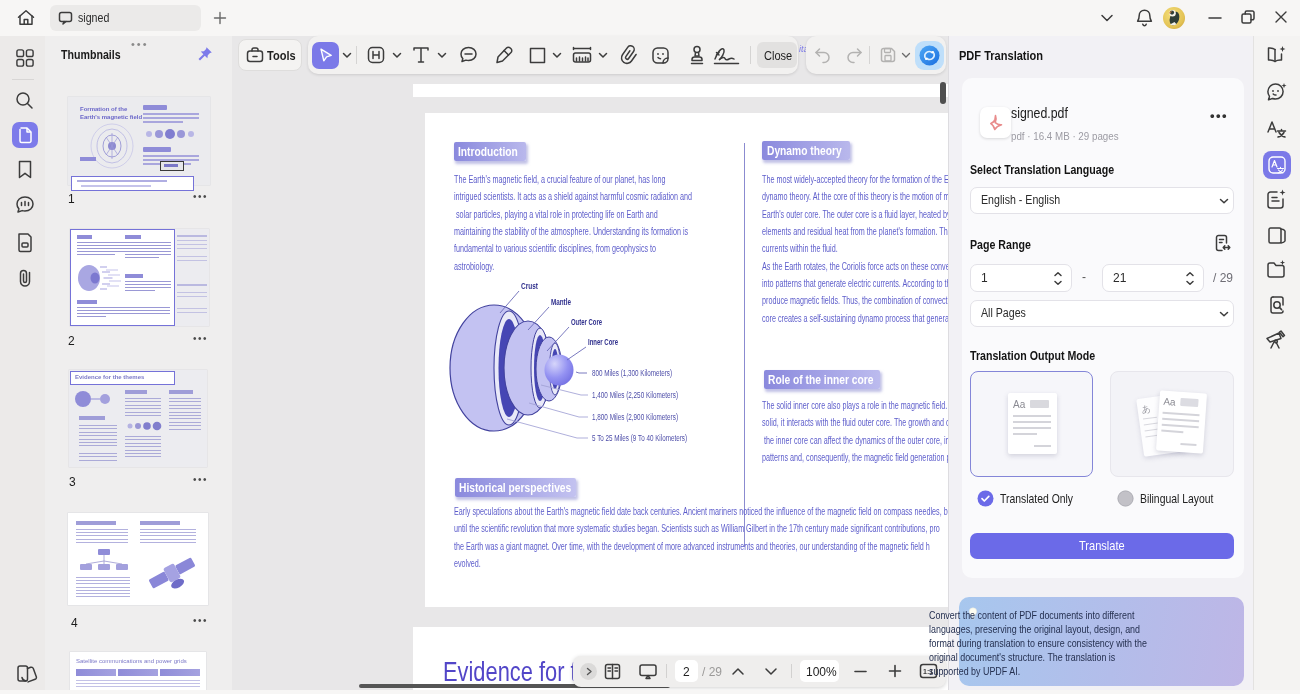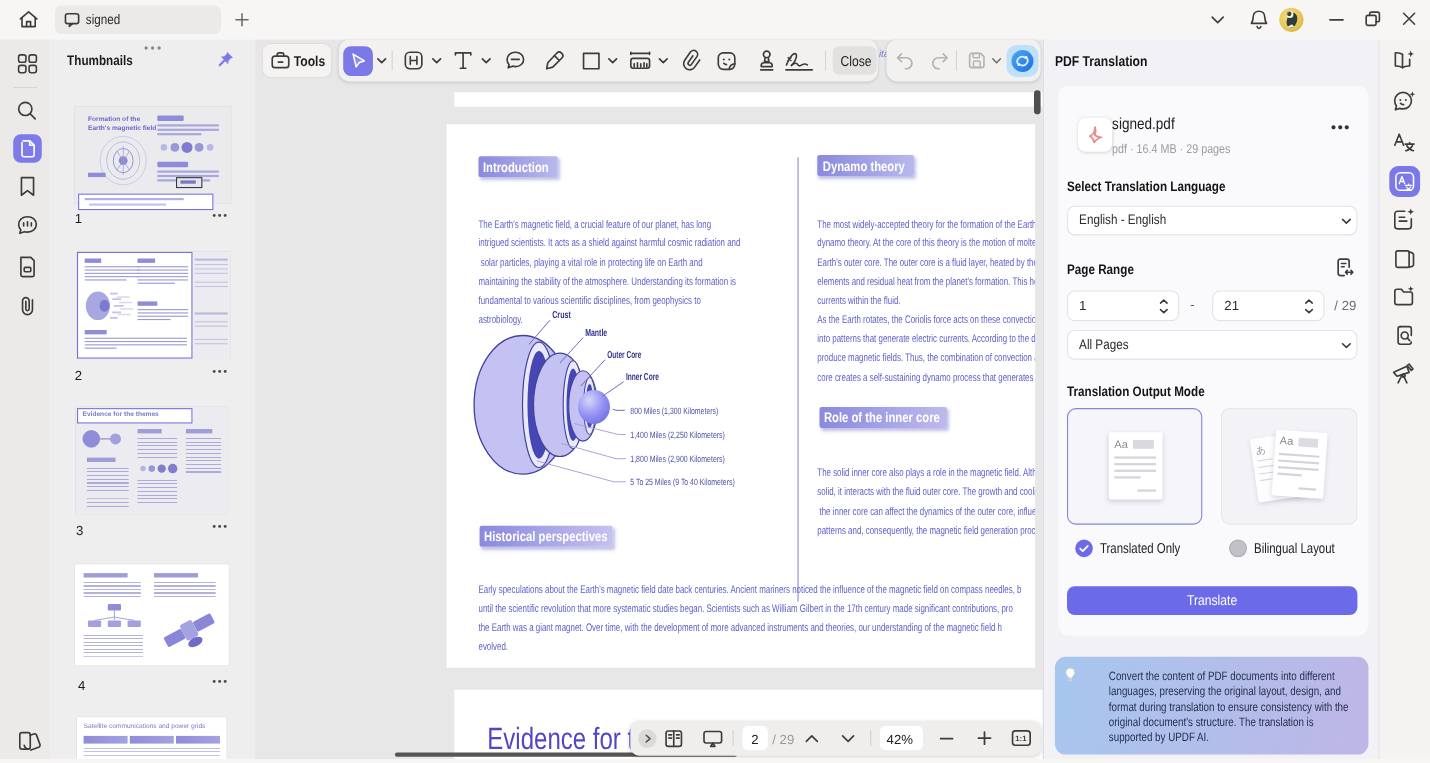--- a/index.html
+++ b/index.html
@@ -1,21 +1,21 @@
 <!DOCTYPE html>
 <html><head>
 <meta charset="utf-8">
 <style>
   * { margin:0; padding:0; box-sizing:border-box; }
   html,body { width:1300px; height:694px; overflow:hidden; }
   body { font-family:"Liberation Sans", sans-serif; position:relative; background:#f7f6f5; }
   .abs { position:absolute; }
   svg { display:block; }
   .ic { stroke:#3c3c3c; fill:none; stroke-width:1.5; stroke-linecap:round; stroke-linejoin:round; }
-  .doctxt { font-size:10px; line-height:17.35px; color:#5d5dcb;margin-top:25px; }
+  .doctxt { font-size:10px; line-height:17.35px; color:#5d5dcb; }
   .doctxt div { white-space:nowrap; transform:scaleX(0.72); transform-origin:0 50%; }
   .dlab { font:bold 9.2px "Liberation Sans"; fill:#32328e; }
   .dmes { font:8.3px "Liberation Sans"; fill:#4d4da8; }
   .cond { transform:scaleX(0.85); transform-origin:0 0; white-space:nowrap; }
   .cond8 { transform:scaleX(0.8); transform-origin:0 0; white-space:nowrap; }
 </style>
 </head>
 <body>
 
 <div class="abs" style="left:0;top:0;width:1300px;height:36px;background:#f7f6f5;"></div>
@@ -253,21 +253,21 @@
   <div class="abs" style="left:6px;top:17px;width:40px;height:7px;background:linear-gradient(90deg,#8f8cd8,#a5a2e0);"></div>
   <div class="abs" style="left:48px;top:17px;width:40px;height:7px;background:linear-gradient(90deg,#8f8cd8,#a5a2e0);"></div>
   <div class="abs" style="left:90px;top:17px;width:40px;height:7px;background:linear-gradient(90deg,#8f8cd8,#a5a2e0);"></div>
   <div class="abs" style="left:6px;top:28px;width:124px;height:8px;background:repeating-linear-gradient(#c3c1e6 0 1px, transparent 1px 3px);"></div>
 </div>
 
 <div class="abs" style="left:232px;top:36px;width:716px;height:654px;background:#e8e7e8;"></div>
 
 <div class="abs" style="left:413px;top:84px;width:535px;height:13px;background:#fff;"></div>
 
-<div class="abs" style="left:406px;top:113px;width:535px;height:494px;background:#fff;overflow:hidden;" id="page2">
+<div class="abs" style="left:425px;top:113px;width:535px;height:494px;background:#fff;overflow:hidden;" id="page2">
 
   <div class="abs" style="left:29px;top:29px;width:72px;height:19px;background:linear-gradient(90deg,#8a89dd,#b9b8ec);border-radius:2px;box-shadow:1.5px 2.5px 3px rgba(130,130,205,0.5);"></div>
   <div class="abs" style="left:33px;top:32px;font-size:12.5px;font-weight:bold;color:#fff;transform:scaleX(0.82);transform-origin:0 0;white-space:nowrap;">Introduction</div>
   <div class="abs" style="left:337px;top:28px;width:88px;height:19px;background:linear-gradient(90deg,#8a89dd,#b9b8ec);border-radius:2px;box-shadow:1.5px 2.5px 3px rgba(130,130,205,0.5);"></div>
   <div class="abs" style="left:342px;top:31px;font-size:12.5px;font-weight:bold;color:#fff;transform:scaleX(0.82);transform-origin:0 0;white-space:nowrap;">Dynamo theory</div>
 
   <div class="abs doctxt" style="left:29px;top:58px;">
     <div>The Earth's magnetic field, a crucial feature of our planet, has long</div>
     <div>intrigued scientists. It acts as a shield against harmful cosmic radiation and</div>
     <div>&nbsp;solar particles, playing a vital role in protecting life on Earth and</div>
@@ -504,21 +504,21 @@
 <div class="abs" style="left:683px;top:665px;font-size:12px;color:#222;">2</div>
 <div class="abs" style="left:702px;top:665px;font-size:12px;color:#9b9a99;">/ 29</div>
 <svg class="abs" style="left:731px;top:667px" width="14" height="9" viewBox="0 0 14 9">
     <path class="ic" d="M2 7 7 2l5 5" stroke-width="1.5"></path>
   </svg>
 <svg class="abs" style="left:764px;top:667px" width="14" height="9" viewBox="0 0 14 9">
     <path class="ic" d="M2 2l5 5 5-5" stroke-width="1.5"></path>
   </svg>
 <div class="abs" style="left:791px;top:664px;width:1px;height:14px;background:#d2d1d0;"></div>
 <div class="abs" style="left:800px;top:660px;width:39px;height:22px;background:#fff;border-radius:5px;"></div>
-<div class="abs" style="left:806px;top:665px;font-size:12px;color:#222;">42%</div>
+<div class="abs" style="left:806px;top:665px;font-size:12px;color:#222;">100%</div>
 <svg class="abs" style="left:854px;top:670px" width="13" height="3" viewBox="0 0 13 3">
     <path d="M1 1.5h11" stroke="#3c3c3c" stroke-width="1.6" stroke-linecap="round"></path>
   </svg>
 <svg class="abs" style="left:888px;top:664px" width="14" height="14" viewBox="0 0 14 14">
     <path d="M7 1.5v11M1.5 7h11" stroke="#3c3c3c" stroke-width="1.6" stroke-linecap="round"></path>
   </svg>
 <svg class="abs" style="left:919px;top:663px" width="19" height="16" viewBox="0 0 19 16">
   <rect class="ic" x="1.5" y="1.5" width="16" height="13" rx="2.5" stroke-width="1.4"></rect>
   <text x="4" y="11" font-size="7" fill="#3c3c3c" font-family="Liberation Sans" font-weight="bold">1:1</text>
 </svg>
@@ -611,21 +611,21 @@
 </svg>
 <div class="abs cond8" style="left:1140px;top:491px;font-size:13px;color:#222;">Bilingual Layout</div>
 
 <div class="abs" style="left:970px;top:533px;width:264px;height:26px;background:#6b6ae8;border-radius:7px;text-align:center;line-height:26px;font-size:13px;color:#fff;"><span style="display:inline-block;transform:scaleX(0.85);">Translate</span></div>
 
 <div class="abs" style="left:959px;top:597px;width:285px;height:89px;border-radius:10px;background:linear-gradient(100deg,#a7c7ee 0%,#b3bdea 55%,#beb6e6 100%);"></div>
 <svg class="abs" style="left:966px;top:606px" width="14" height="15" viewBox="0 0 14 15">
   <path d="M7 1.8a3.7 3.7 0 0 1 3.7 3.7c0 1.5-.9 2.3-1.5 3.1-.4.5-.5.9-.6 1.4H5.4c-.1-.5-.2-.9-.6-1.4C4.2 7.8 3.3 7 3.3 5.5A3.7 3.7 0 0 1 7 1.8z" fill="#fdfdf2" stroke="#e5e5da" stroke-width="0.5"></path>
   <path d="M5.7 11.2h2.6M6 12.8h2" stroke="#dcdccc" stroke-width="0.9" stroke-linecap="round"></path>
 </svg>
-<div class="abs" style="left:1008px;top:608px;font-size:11px;line-height:14px;color:#253050;">
+<div class="abs" style="left:929px;top:608px;font-size:11px;line-height:14px;color:#253050;">
   <div style="white-space:nowrap;transform:scaleX(0.81);transform-origin:0 0;">Convert the content of PDF documents into different</div>
   <div style="white-space:nowrap;transform:scaleX(0.81);transform-origin:0 0;">languages, preserving the original layout, design, and</div>
   <div style="white-space:nowrap;transform:scaleX(0.81);transform-origin:0 0;">format during translation to ensure consistency with the</div>
   <div style="white-space:nowrap;transform:scaleX(0.81);transform-origin:0 0;">original document's structure. The translation is</div>
   <div style="white-space:nowrap;transform:scaleX(0.81);transform-origin:0 0;">supported by UPDF AI.</div>
 </div>
 
 <div class="abs" style="left:1253px;top:36px;width:47px;height:654px;background:#f4f3f2;border-left:1px solid #e3e2e1;"></div>
 
 <svg class="abs" style="left:1264px;top:45px" width="24" height="21" viewBox="0 0 24 21">

